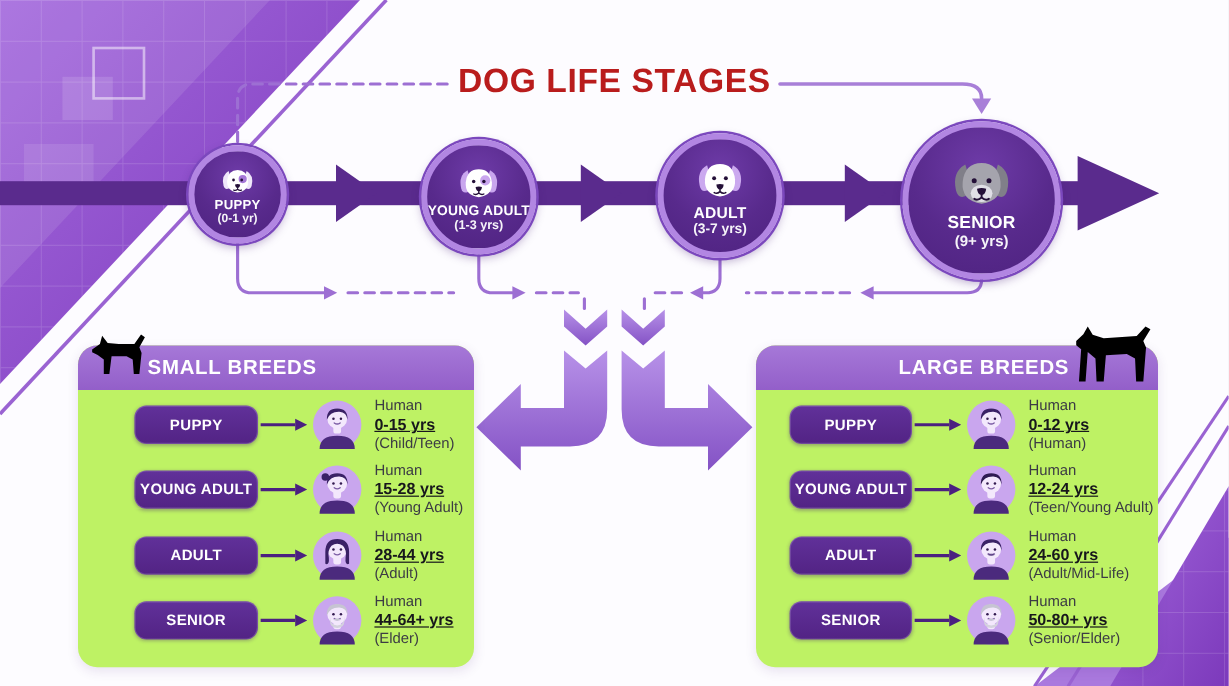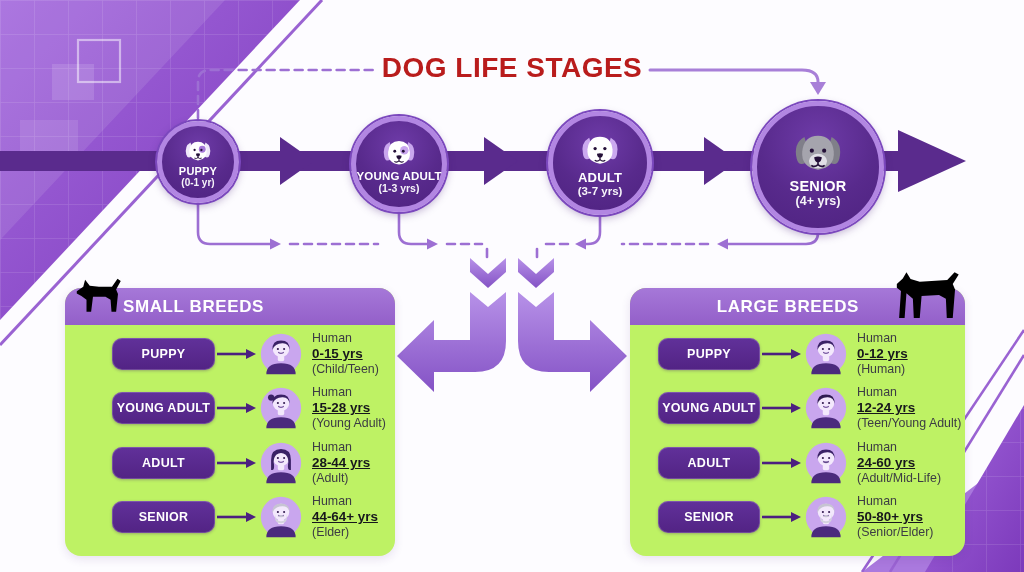--- a/index.html
+++ b/index.html
@@ -51,21 +51,21 @@
     background:#bef264;box-shadow:0 3px 10px rgba(70,30,120,.12);
   }
   .panel-small{left:65px;width:330px;}
   .panel-large{left:630px;width:335px;}
   .phead{
     position:absolute;left:0;right:0;top:0;height:37px;border-radius:16px 16px 0 0;
     background:linear-gradient(#a678d8,#935fc9);
     color:#fff;font-weight:800;font-size:17px;letter-spacing:.6px;line-height:37px;
   }
   .panel-small .phead{padding-left:58px;}
-  .panel-large .phead{text-align:right;padding-right:106px;}
+  .panel-large .phead{text-align:right;padding-right:74px;}
   .sil{position:absolute;z-index:3;}
   .sil-small{left:9px;top:-13px;width:50px;height:40px;}
   .sil-large{right:4px;top:-18px;width:66px;height:52px;}
 
   .row{position:absolute;left:0;right:0;height:54px;display:flex;align-items:center;}
   .panel-small .row{padding-left:47px;}
   .panel-large .row{padding-left:28px;}
   .r1{top:39px}.r2{top:93px}.r3{top:148px}.r4{top:202px}
   .pill{
     flex:none;width:103px;height:32px;border-radius:10px;
@@ -244,21 +244,21 @@
 
   <div class="circle c-senior">
     <svg class="dogface" viewBox="0 0 64 52">
       <use href="#df-earL" fill="#807f89"></use>
         <use href="#df-earR" fill="#807f89"></use>
       <use href="#df-head" fill="#a5a4ad"></use>
         <use href="#df-muzzle" fill="#e0dfe6"></use>
         <use href="#df-face"></use>
     </svg>
     <div class="cname">SENIOR</div>
-    <div class="crange">(4+ yrs)</div>
+    <div class="crange">(9+ yrs)</div>
   </div>
 
   <div class="panel panel-small">
     <div class="phead">SMALL BREEDS</div>
     <svg class="sil sil-small" viewBox="0 0 54 40">
         <use href="#dog-small-sil"></use>
       </svg>
 
     <div class="row r1">
       <div class="pill">PUPPY</div>

